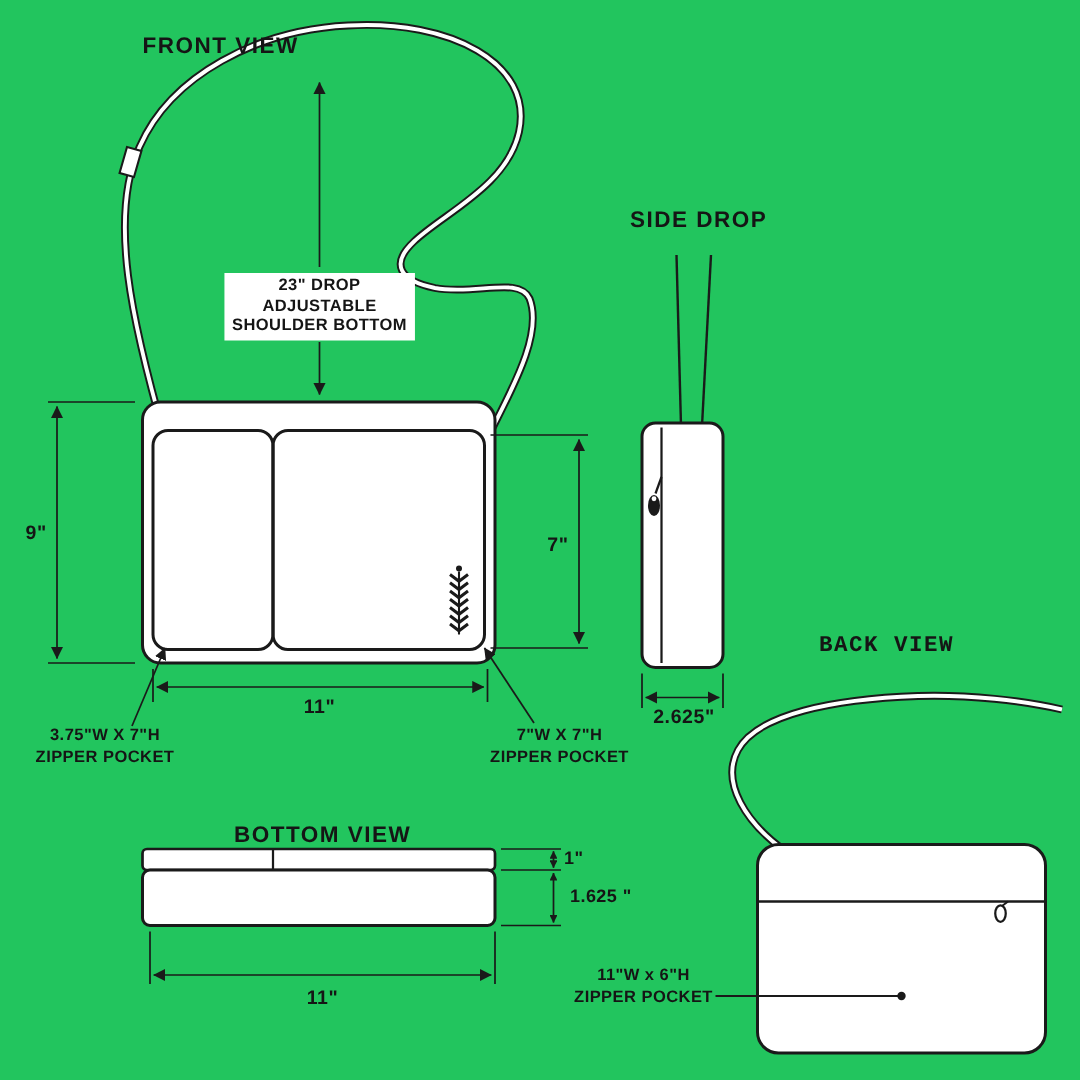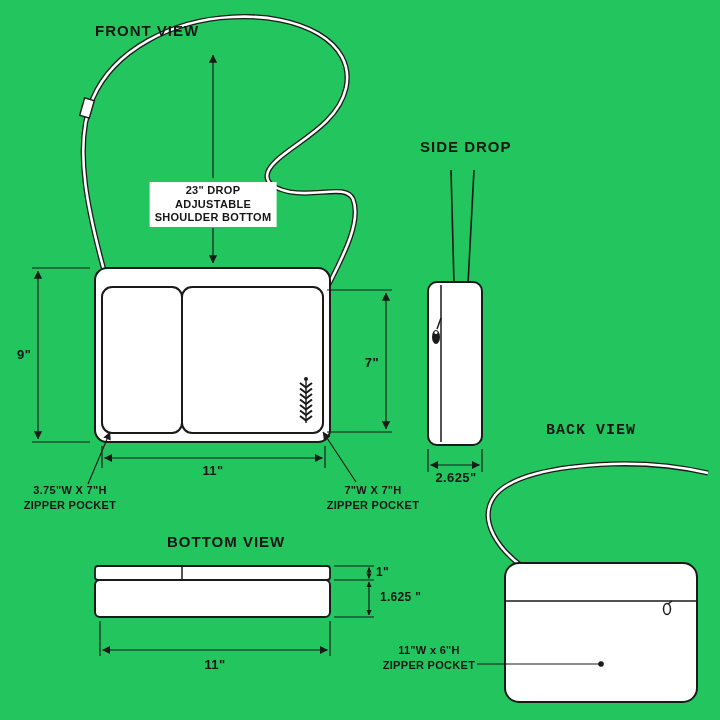--- a/index.html
+++ b/index.html
@@ -145,18 +145,18 @@
 
   <div class="lbl title" style="left:420px; top:138px;">SIDE DROP</div>
   <div class="lbl dim cx" style="left:456px; top:470px;">2.625"</div>
 
   <div class="lbl title" style="left:546px; top:422px;font-family:Liberation Mono, monospace;">BACK VIEW</div>
   <div class="lbl ann cx" style="left:429px; top:643px;">
     <div>11"W x 6"H</div>
     <div>ZIPPER POCKET</div>
   </div>
 
-  <div class="lbl title" style="left:156px; top:533px;margin-left:11px;">BOTTOM VIEW</div>
+  <div class="lbl title" style="left:156px; top:548px;">BOTTOM VIEW</div>
   <div class="lbl dim-sm lbl" style="left:376px; top:565px; position:absolute; font-weight:700;">1"</div>
   <div class="lbl dim-sm lbl" style="left:380px; top:590px; position:absolute; font-weight:700;">1.625 "</div>
   <div class="lbl dim cx" style="left:215px; top:657px;">11"</div>
 
 </div>
 
 </body></html>

